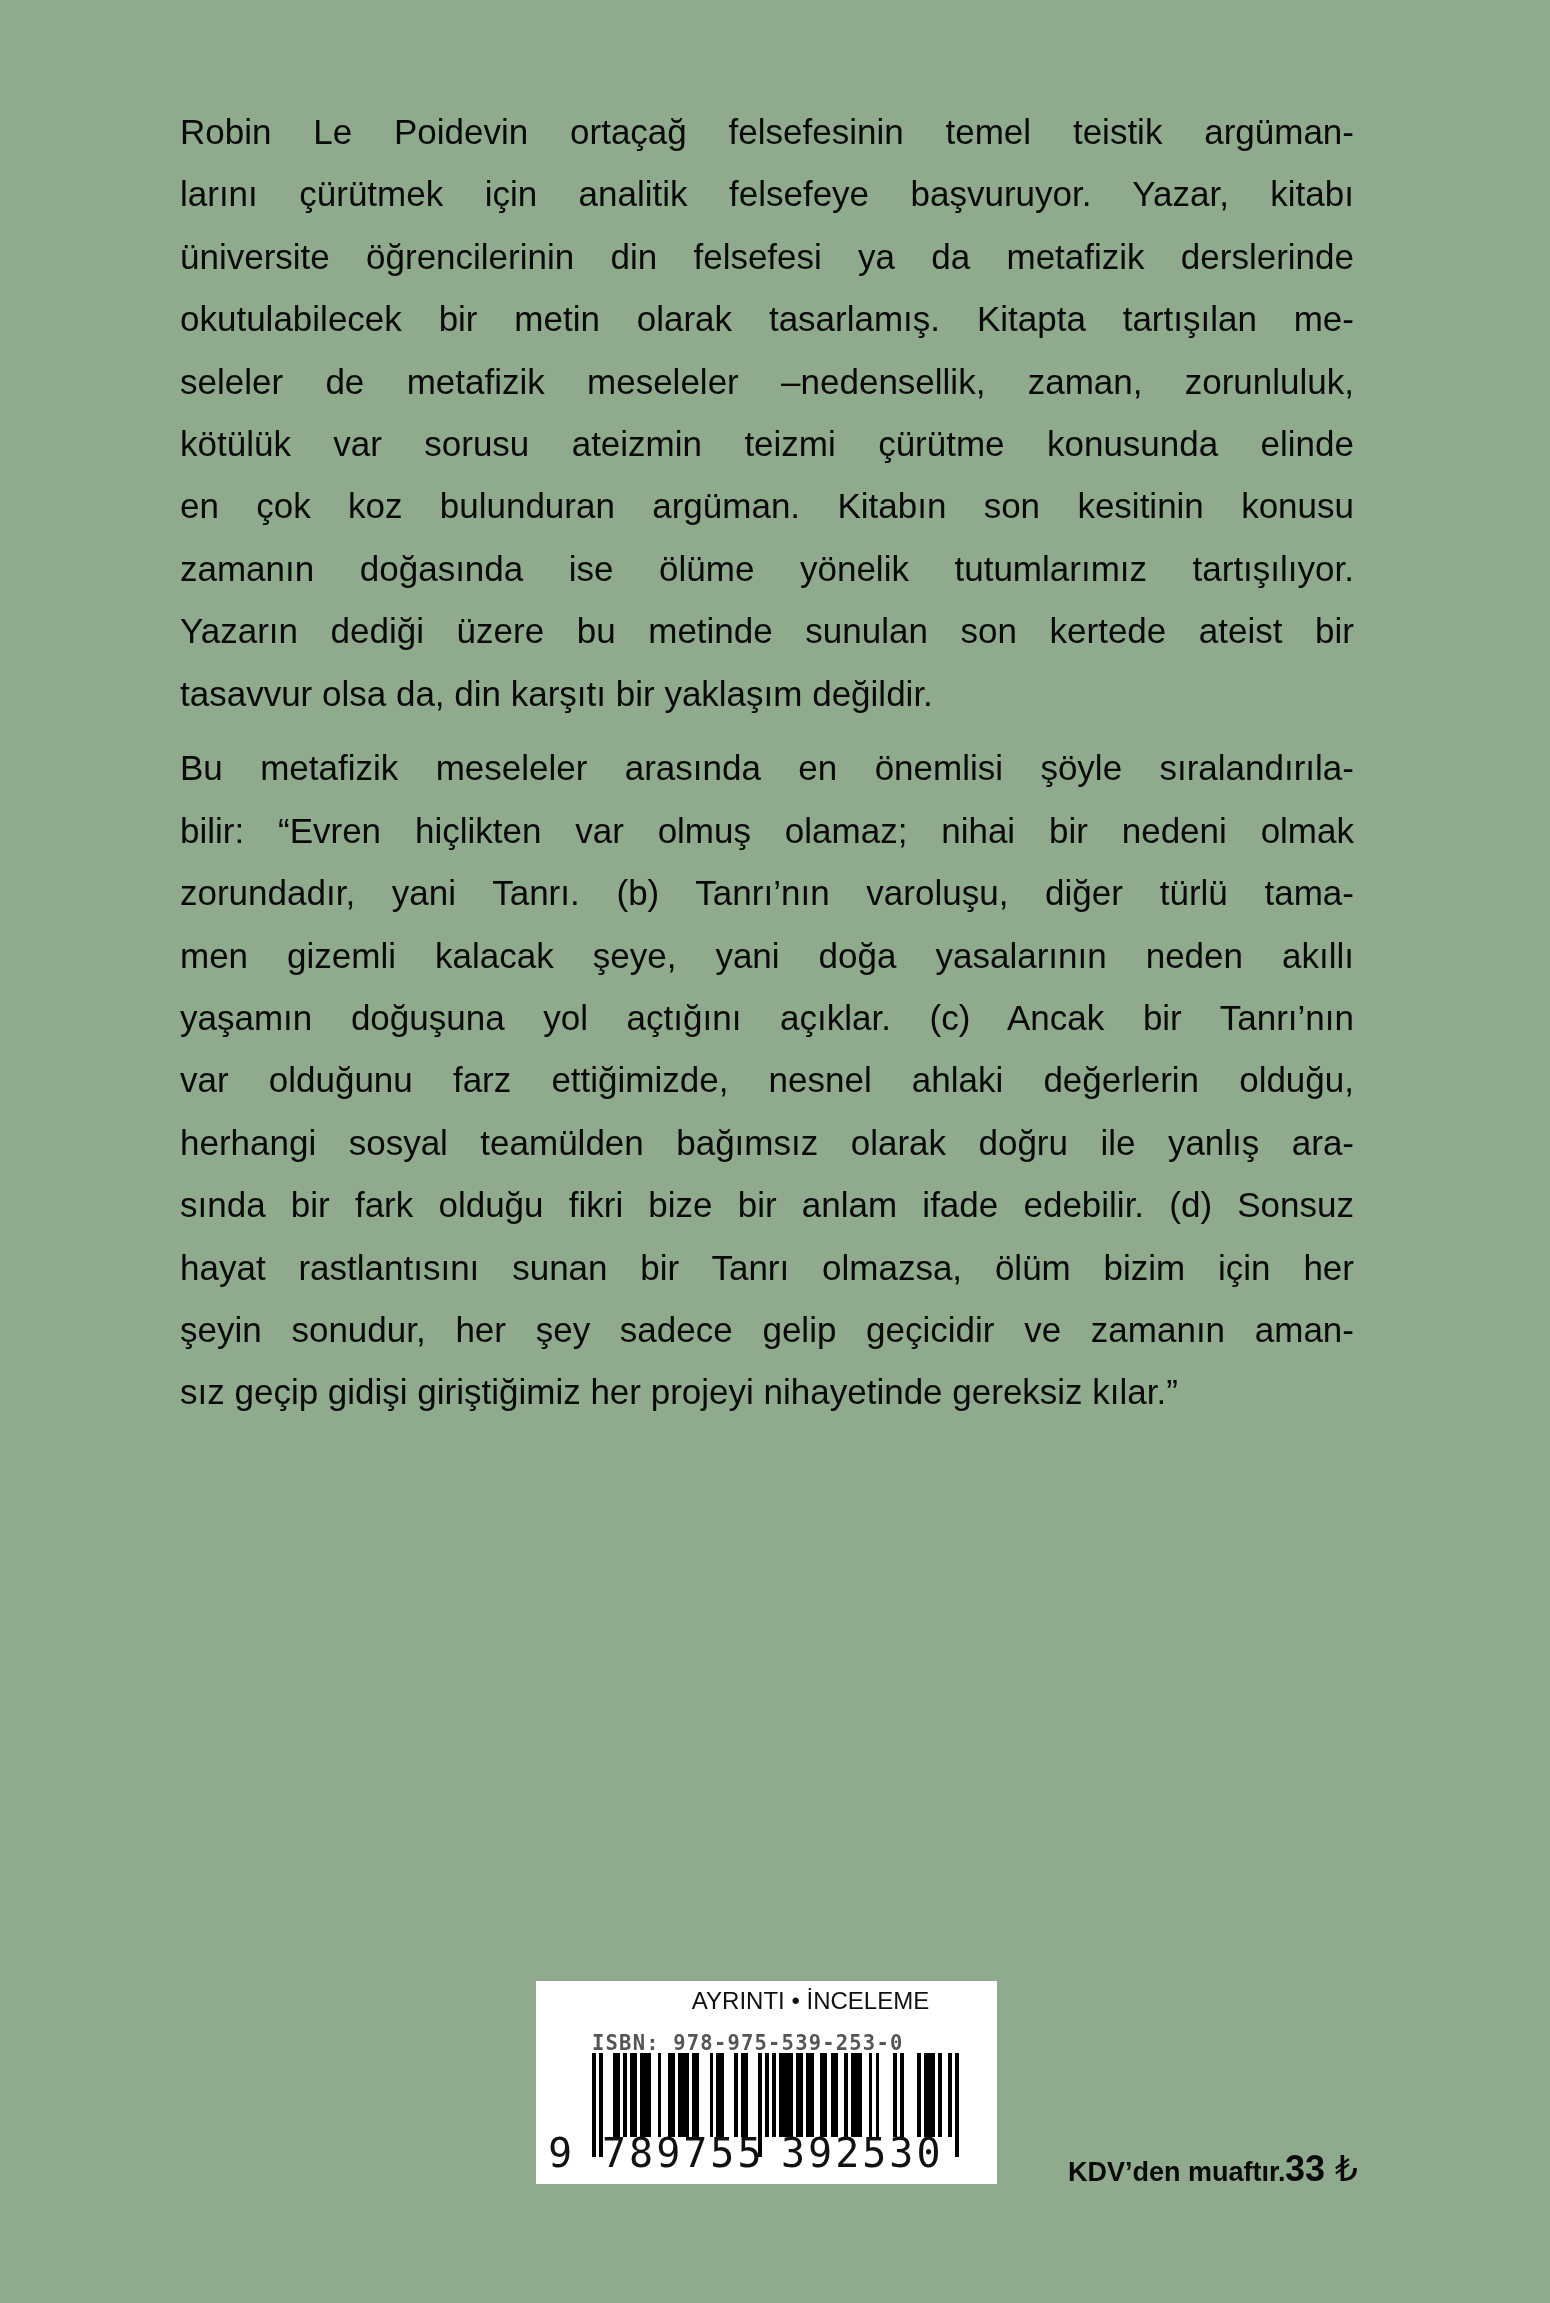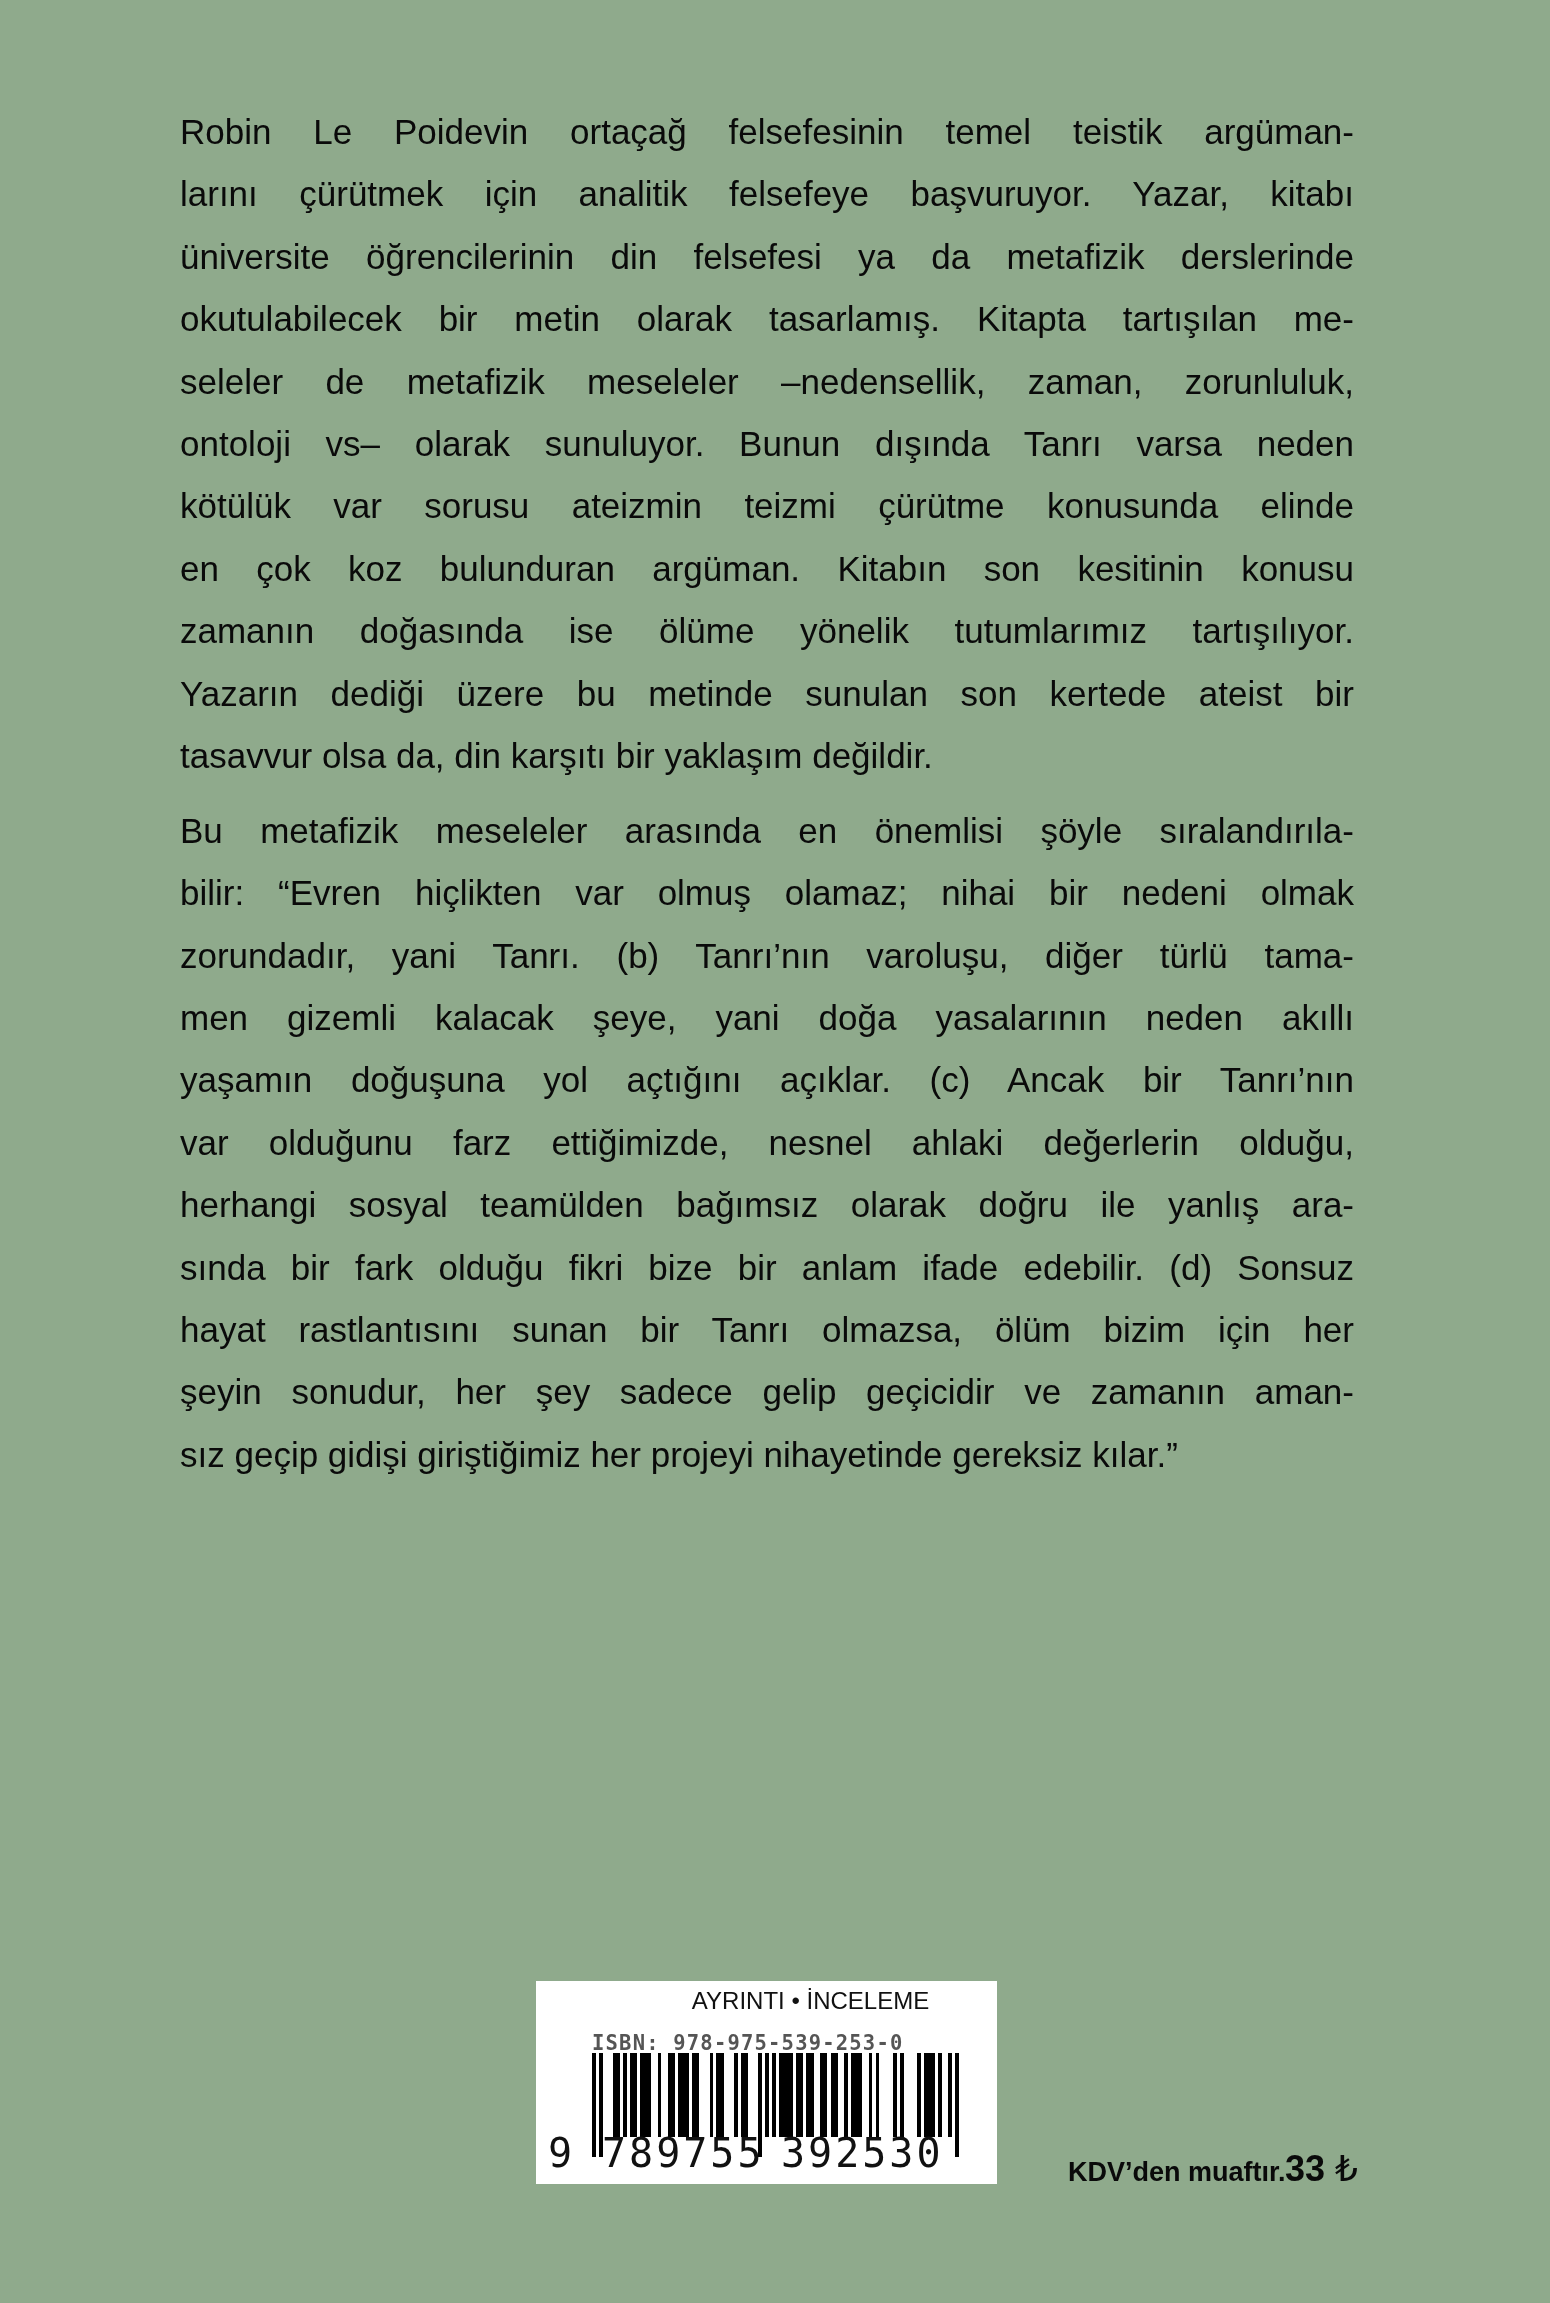--- a/index.html
+++ b/index.html
@@ -121,21 +121,20 @@
 </head>
 <body>
 
 <div class="blurb">
   <p>
       <span class="line">Robin Le Poidevin ortaçağ felsefesinin temel teistik argüman-</span>
       <span class="line">larını çürütmek için analitik felsefeye başvuruyor. Yazar, kitabı</span>
       <span class="line">üniversite öğrencilerinin din felsefesi ya da metafizik derslerinde</span>
       <span class="line">okutulabilecek bir metin olarak tasarlamış. Kitapta tartışılan me-</span>
       <span class="line">seleler de metafizik meseleler –nedensellik, zaman, zorunluluk,</span>
-      <span class="line">ontoloji vs– olarak sunuluyor. Bunun dışında Tanrı varsa neden</span>
       <span class="line">kötülük var sorusu ateizmin teizmi çürütme konusunda elinde</span>
       <span class="line">en çok koz bulunduran argüman. Kitabın son kesitinin konusu</span>
       <span class="line">zamanın doğasında ise ölüme yönelik tutumlarımız tartışılıyor.</span>
       <span class="line">Yazarın dediği üzere bu metinde sunulan son kertede ateist bir</span>
       <span class="line last">tasavvur olsa da, din karşıtı bir yaklaşım değildir.</span>
     </p>
   <p>
       <span class="line">Bu metafizik meseleler arasında en önemlisi şöyle sıralandırıla-</span>
       <span class="line">bilir: “Evren hiçlikten var olmuş olamaz; nihai bir nedeni olmak</span>
       <span class="line">zorundadır, yani Tanrı. (b) Tanrı’nın varoluşu, diğer türlü tama-</span>

